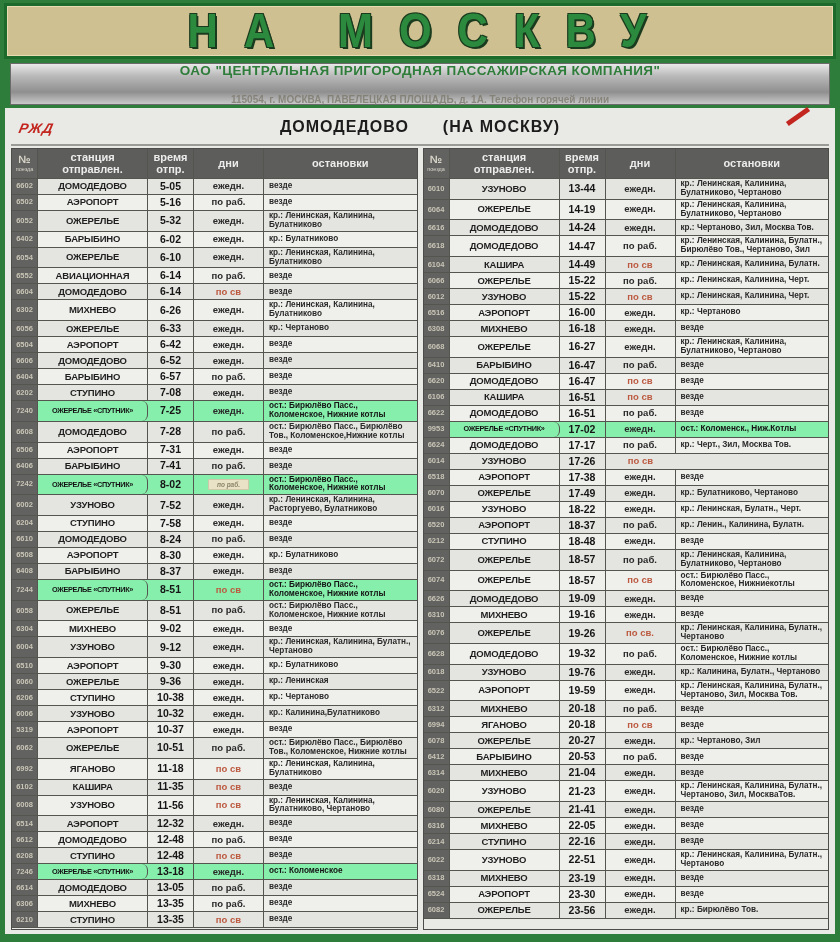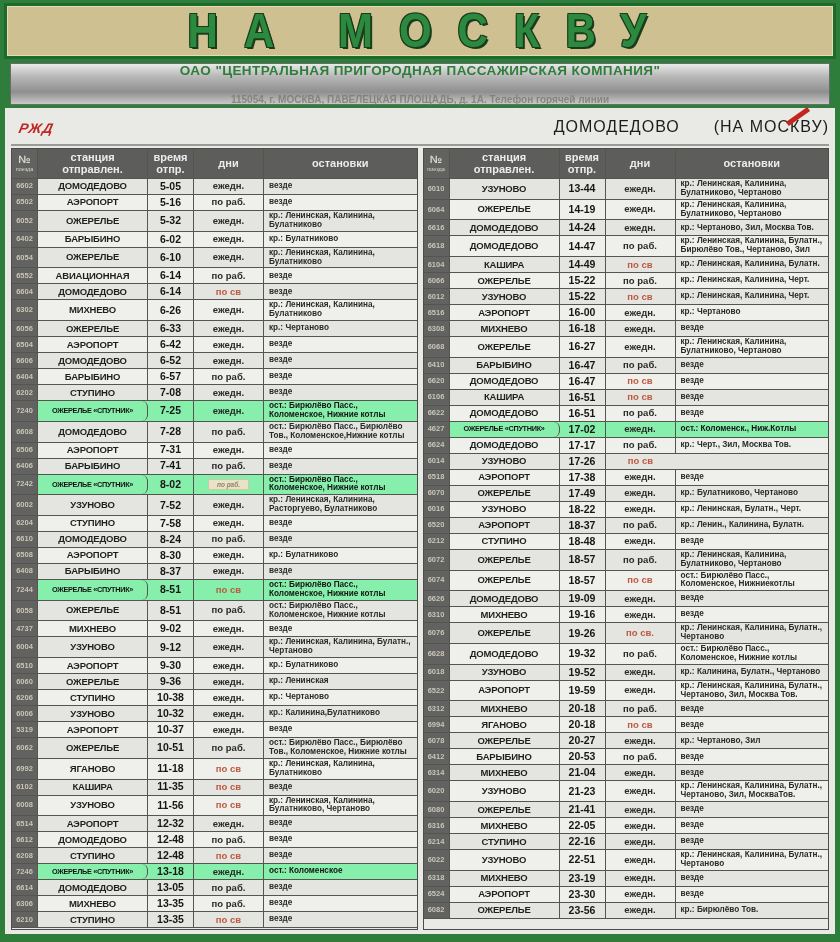--- a/index.html
+++ b/index.html
@@ -39,22 +39,22 @@
   .sheet {
     margin:0 5px; background:#e9e9e6; flex:1; position:relative;
     padding:4px 6px 4px 6px; display:flex; flex-direction:column;
   }
   .sheet-head { position:relative; height:32px; }
   .rzd-logo {
     position:absolute; left:8px; top:8px; color:#c2261f; font-weight:bold;
     font-style:italic; font-size:14px; letter-spacing:1px; transform:skewX(-12deg);
   }
   .sheet-title {
-    position:absolute; left:0; right:0; top:6px; text-align:right;
-    font-weight:normal; font-size:16px; color:#1c1c1c; letter-spacing:1px;
+    position:absolute; left:0; right:0; top:6px; text-align:center;
+    font-weight:bold; font-size:16px; color:#1c1c1c; letter-spacing:1px;
   }
   .sheet-title .dir { margin-left:34px; }
   .red-slash {
     position:absolute; right:18px; top:2px; width:26px; height:5px;
     background:#c2261f; transform:rotate(-35deg);
   }
   .sheet-rule { border-top:2px solid #9a9a96; margin-bottom:2px; }
   
   .tables { display:flex; gap:5px; flex:1; align-items:stretch; }
   .ttable { flex:1; display:flex; flex-direction:column; border:1px solid #4c4c4a; }
@@ -322,21 +322,21 @@
 
   <div class="trow">
     <div class="cell c-num">6058</div>
     <div class="cell c-station">ОЖЕРЕЛЬЕ</div>
     <div class="cell c-time">8-51</div>
     <div class="cell c-days">по раб.</div>
     <div class="cell c-stops">ост.: Бирюлёво Пасс., Коломенское, Нижние котлы</div>
   </div>
 
   <div class="trow">
-    <div class="cell c-num">4737</div>
+    <div class="cell c-num">6304</div>
     <div class="cell c-station">МИХНЕВО</div>
     <div class="cell c-time">9-02</div>
     <div class="cell c-days">ежедн.</div>
     <div class="cell c-stops">везде</div>
   </div>
 
   <div class="trow">
     <div class="cell c-num">6004</div>
     <div class="cell c-station">УЗУНОВО</div>
     <div class="cell c-time">9-12</div>
@@ -592,21 +592,21 @@
 
   <div class="trow">
     <div class="cell c-num">6622</div>
     <div class="cell c-station">ДОМОДЕДОВО</div>
     <div class="cell c-time">16-51</div>
     <div class="cell c-days">по раб.</div>
     <div class="cell c-stops">везде</div>
   </div>
 
   <div class="trow hl">
-    <div class="cell c-num">4627</div>
+    <div class="cell c-num">9953</div>
     <div class="cell c-station small">ОЖЕРЕЛЬЕ «СПУТНИК»</div>
     <div class="cell c-time">17-02</div>
     <div class="cell c-days">ежедн.</div>
     <div class="cell c-stops">ост.: Коломенск., Ниж.Котлы</div>
   </div>
 
   <div class="trow">
     <div class="cell c-num">6624</div>
     <div class="cell c-station">ДОМОДЕДОВО</div>
     <div class="cell c-time">17-17</div>
@@ -705,21 +705,21 @@
     <div class="cell c-num">6628</div>
     <div class="cell c-station">ДОМОДЕДОВО</div>
     <div class="cell c-time">19-32</div>
     <div class="cell c-days">по раб.</div>
     <div class="cell c-stops">ост.: Бирюлёво Пасс., Коломенское, Нижние котлы</div>
   </div>
 
   <div class="trow">
     <div class="cell c-num">6018</div>
     <div class="cell c-station">УЗУНОВО</div>
-    <div class="cell c-time">19-52</div>
+    <div class="cell c-time">19-76</div>
     <div class="cell c-days">ежедн.</div>
     <div class="cell c-stops">кр.: Калинина, Булатн., Чертаново</div>
   </div>
 
   <div class="trow">
     <div class="cell c-num">6522</div>
     <div class="cell c-station">АЭРОПОРТ</div>
     <div class="cell c-time">19-59</div>
     <div class="cell c-days">ежедн.</div>
     <div class="cell c-stops">кр.: Ленинская, Калинина, Булатн., Чертаново, Зил, Москва Тов.</div>

